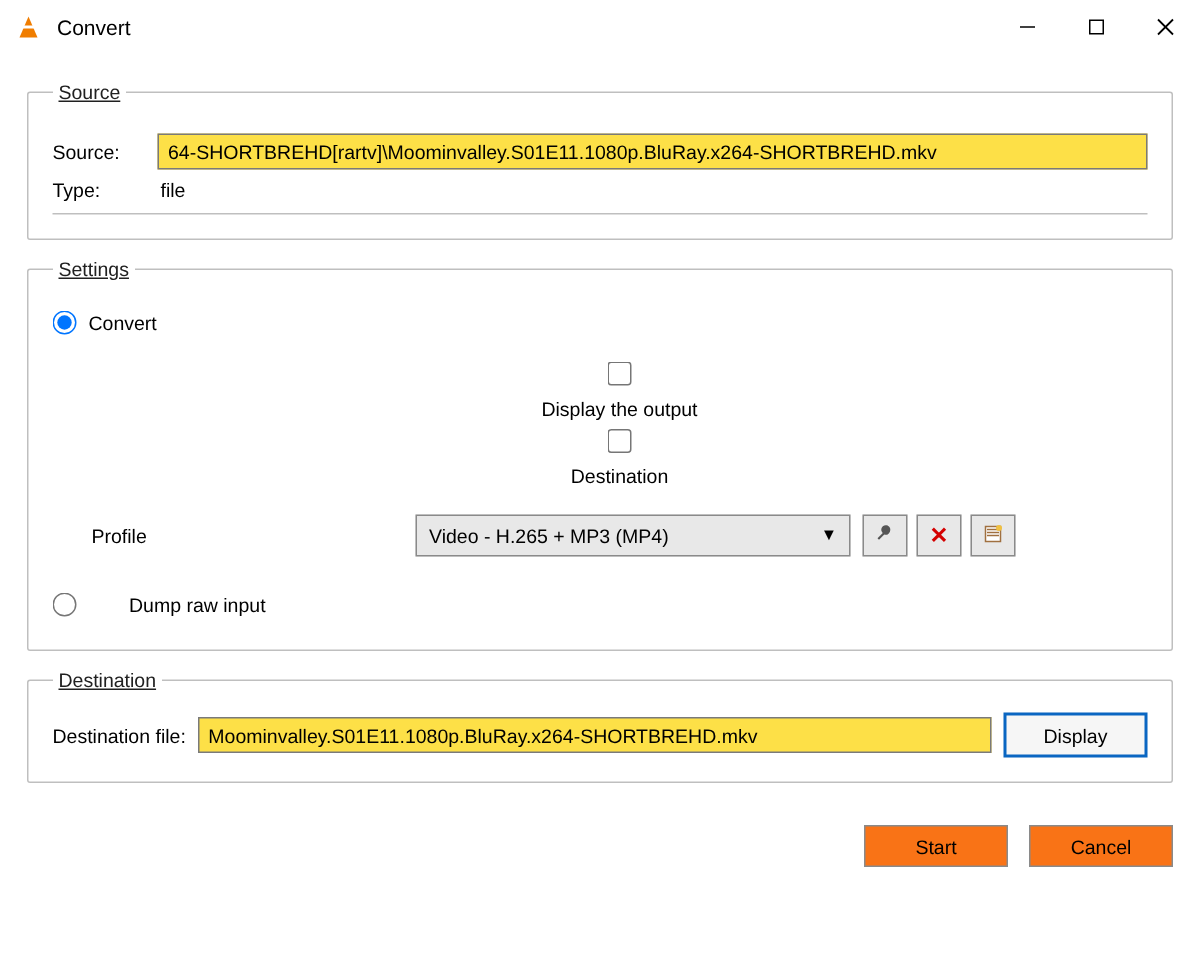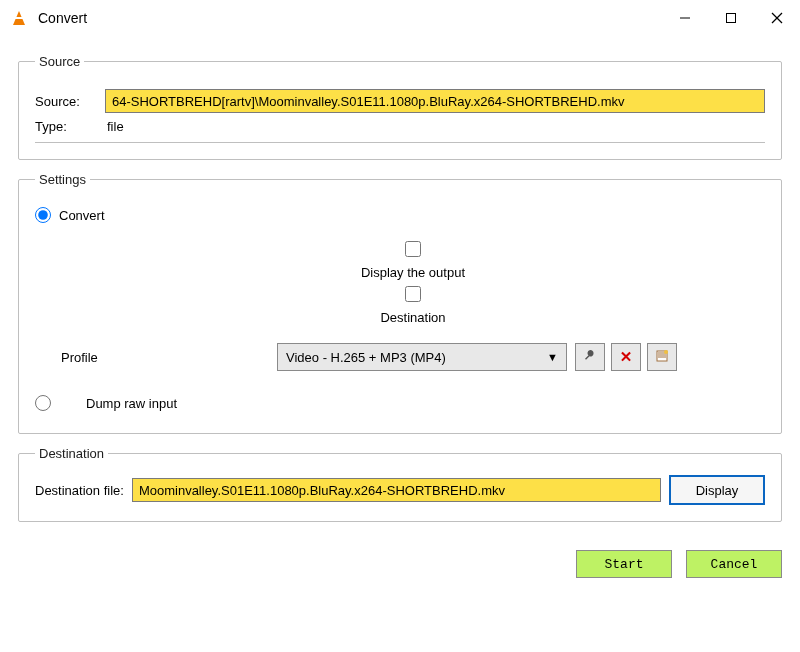--- a/index.html
+++ b/index.html
@@ -42,20 +42,21 @@
     border: 1px solid #bfbfbf;
     border-radius: 2px;
     margin: 12px 0 10px 0;
     padding: 14px 16px 16px 16px;
     position: relative;
   }
   fieldset.groupbox > legend {
     padding: 0 4px;
     font-size: 13px;
     color: #202020;
+    text-decoration: underline;
   }
   .row {
     display: flex;
     align-items: center;
     margin: 6px 0;
   }
   .row .lbl {
     width: 70px;
     flex: 0 0 auto;
   }
@@ -130,22 +131,22 @@
   }
   .footer {
     display: flex;
     justify-content: flex-end;
     gap: 14px;
     padding: 6px 18px 0 18px;
   }
   .btn {
     width: 96px; height: 28px;
     border: 1px solid #8a8a8a;
-    background: #bef264;
-    font-family: Liberation Mono, monospace;
+    background: #f97316;
+    font-family: Liberation Sans, sans-serif;
     font-size: 13px;
     padding: 0;
   }
   
   .cone {
     width: 0; height: 0;
     border-left: 6px solid transparent;
     border-right: 6px solid transparent;
     border-bottom: 14px solid #f07d00;
     position: relative;

